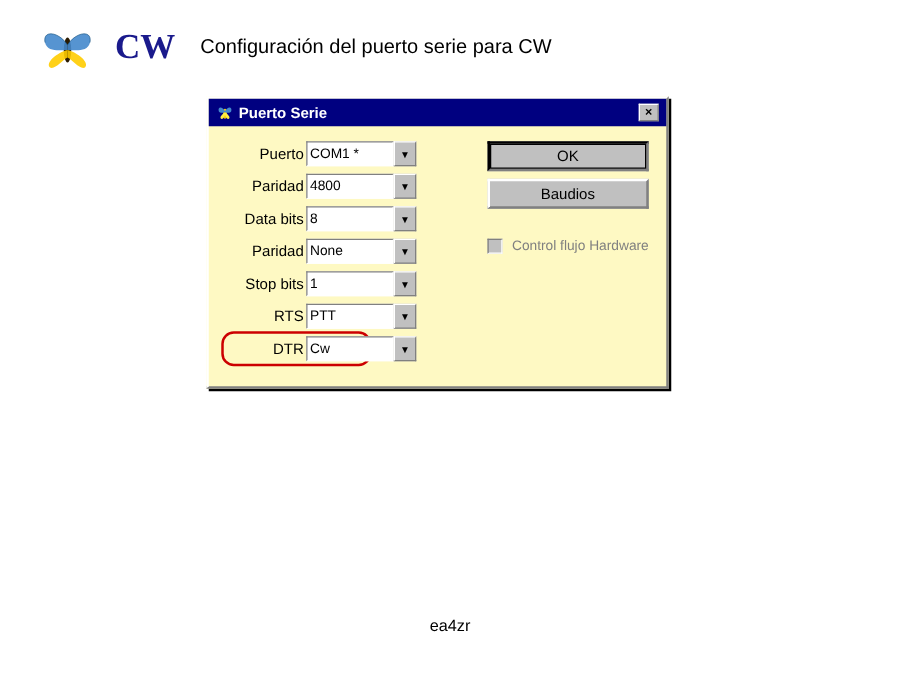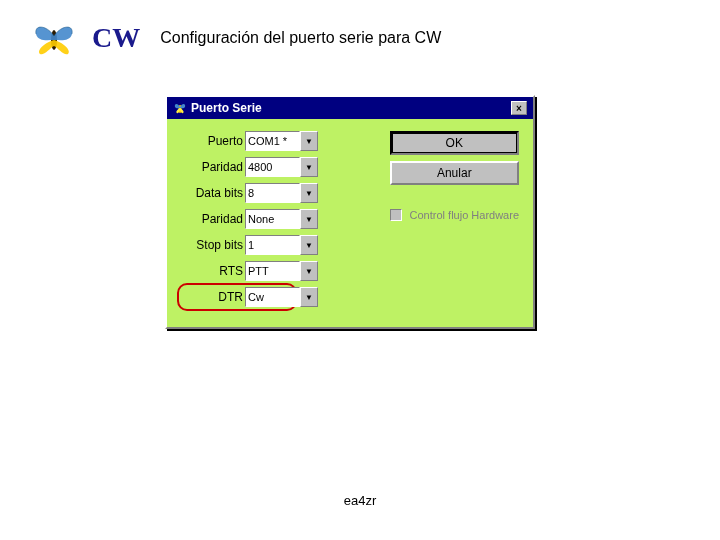--- a/index.html
+++ b/index.html
@@ -36,24 +36,24 @@
 
     .header-title {
       font-size: 16px;
       color: #000;
       font-family: Arial, sans-serif;
     }
 
     
     .dialog-overlay {
       position: absolute;
-      top: 95px;
+      top: 77px;
       left: 165px;
       width: 370px;
-      background: #bef264;
+      background: #fef9c3;
       border: 2px solid #808080;
       border-top: 2px solid #ffffff;
       border-left: 2px solid #ffffff;
       box-shadow: 2px 2px 0 #000;
     }
 
     .dialog-titlebar {
       background: #000080;
       color: #ffffff;
       font-size: 12px;
@@ -115,21 +115,21 @@
       display: inline-flex;
       align-items: center;
     }
 
     .select-wrapper select {
       height: 20px;
       font-size: 11px;
       background: #ffffff;
       border: 1px solid;
       border-color: #808080 #ffffff #ffffff #808080;
-      width: 55px;
+      width: 70px;
       padding: 0 2px;
       appearance: none;
       -webkit-appearance: none;
       cursor: pointer;
     }
 
     .select-arrow {
       width: 18px;
       height: 20px;
       background: #c0c0c0;
@@ -339,21 +339,21 @@
               <option>Cw</option>
             </select>
             <div class="select-arrow">▼</div>
           </div>
         </div>
 
       </div>
 
       <div class="buttons-col">
         <button class="win-button ok-btn">OK</button>
-        <button class="win-button">Anular</button>
+        <button class="win-button">Baudios</button>
 
         <div style="margin-top:18px; display:flex; align-items:center; gap:4px;">
           <div class="win-checkbox"></div>
           <span class="hardware-label">Control flujo Hardware</span>
         </div>
       </div>
     </div>
   </div>
 </div>
 

